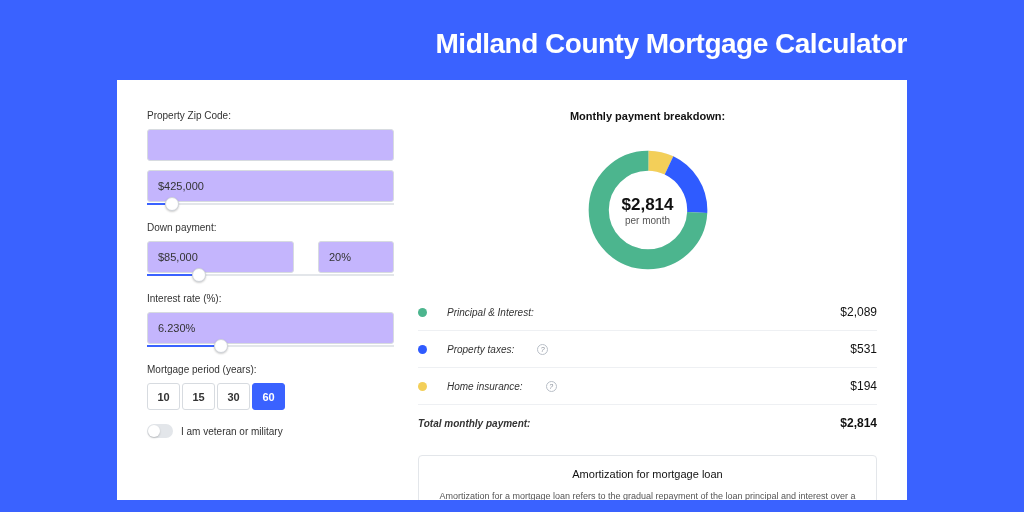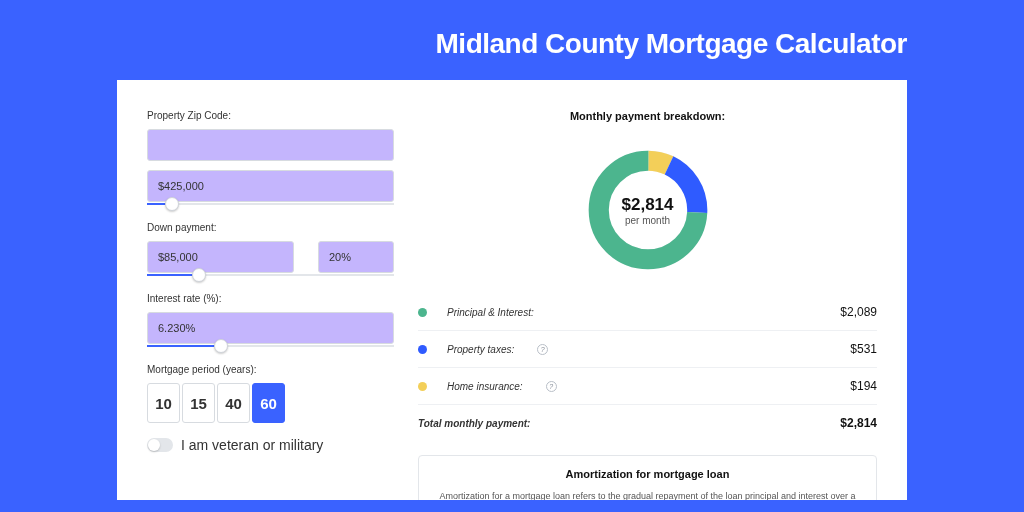--- a/index.html
+++ b/index.html
@@ -52,34 +52,34 @@
     height: 2px; background: #3a62ff; position: absolute; left:0; top:2px;
   }
   .slider-thumb {
     position: absolute; top:-4px; width:14px; height:14px; border-radius:50%;
     background:#fff; border:1px solid #d0d4da; box-shadow:0 1px 2px rgba(0,0,0,.2);
     transform: translateX(-50%);
   }
 
   .period-row { display:flex; gap:2px; }
   .period-btn {
-    width:33px; height:40px; border:1px solid #d7dbe0; background:#fff;
-    font-size:15px; font-weight:700; color:#333; border-radius:3px; cursor:pointer;
+    width:33px; height:27px; border:1px solid #d7dbe0; background:#fff;
+    font-size:11px; font-weight:700; color:#333; border-radius:3px; cursor:pointer;
   }
   .period-btn.active { background:#3a62ff; color:#fff; border-color:#3a62ff; }
 
   .toggle-row { display:flex; align-items:center; gap:8px; margin-top:14px; }
   .toggle {
     width:26px; height:14px; background:#e3e6ea; border-radius:10px; position:relative;
   }
   .toggle::after {
     content:""; position:absolute; left:1px; top:1px; width:12px; height:12px;
     background:#fff; border-radius:50%; box-shadow:0 1px 2px rgba(0,0,0,.2);
   }
-  .toggle-label { font-size:14px; color:#333; }
+  .toggle-label { font-size:10px; color:#333; }
 
   .section-title { font-size:11px; font-weight:700; color:#111; margin-bottom:8px; }
   .donut-block { height:160px; display:flex; align-items:center; justify-content:center; }
   .donut-wrap { position:relative; width:130px; height:130px; }
   .donut-center {
     position:absolute; inset:0; display:flex; flex-direction:column;
     align-items:center; justify-content:center;
   }
   .donut-val { font-size:17px; font-weight:800; color:#111; }
   .donut-sub { font-size:10px; color:#555; }
@@ -99,21 +99,21 @@
 
   .info-icon {
     width:11px; height:11px; border-radius:50%; border:1px solid #b9bfc8;
     display:inline-flex; align-items:center; justify-content:center;
     font-size:7px; color:#8a919c; margin-left:3px;
   }
 
   .amort-box {
     border:1px solid #e3e6ea; border-radius:4px; padding:12px 14px; margin-top:14px;
   }
-  .amort-title { font-size:11px; font-weight:700; color:#111; margin-bottom:10px; }
+  .amort-title { font-size:11px; font-weight:400; color:#111; margin-bottom:10px; }
   .amort-text { font-size:9px; color:#555; line-height:1.5; }
 </style>
 </head>
 <body>
 
 <div class="outer">
   <h1 class="page-title">Midland County Mortgage Calculator</h1>
 
   <div class="white-card">
 
@@ -154,21 +154,21 @@
           <div class="slider-fill" style="width:30%"></div>
           <div class="slider-thumb" style="left:30%"></div>
         </div>
       </div>
 
       <div class="field">
         <label class="label">Mortgage period (years):</label>
         <div class="period-row">
           <button class="period-btn">10</button>
           <button class="period-btn">15</button>
-          <button class="period-btn">40</button>
+          <button class="period-btn">30</button>
           <button class="period-btn active">60</button>
         </div>
       </div>
 
       <div class="toggle-row">
         <div class="toggle"></div>
         <span class="toggle-label">I am veteran or military</span>
       </div>
     </div>
 

